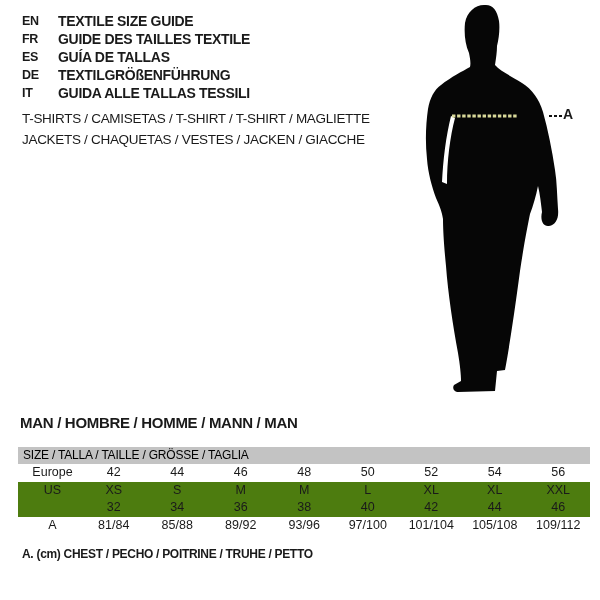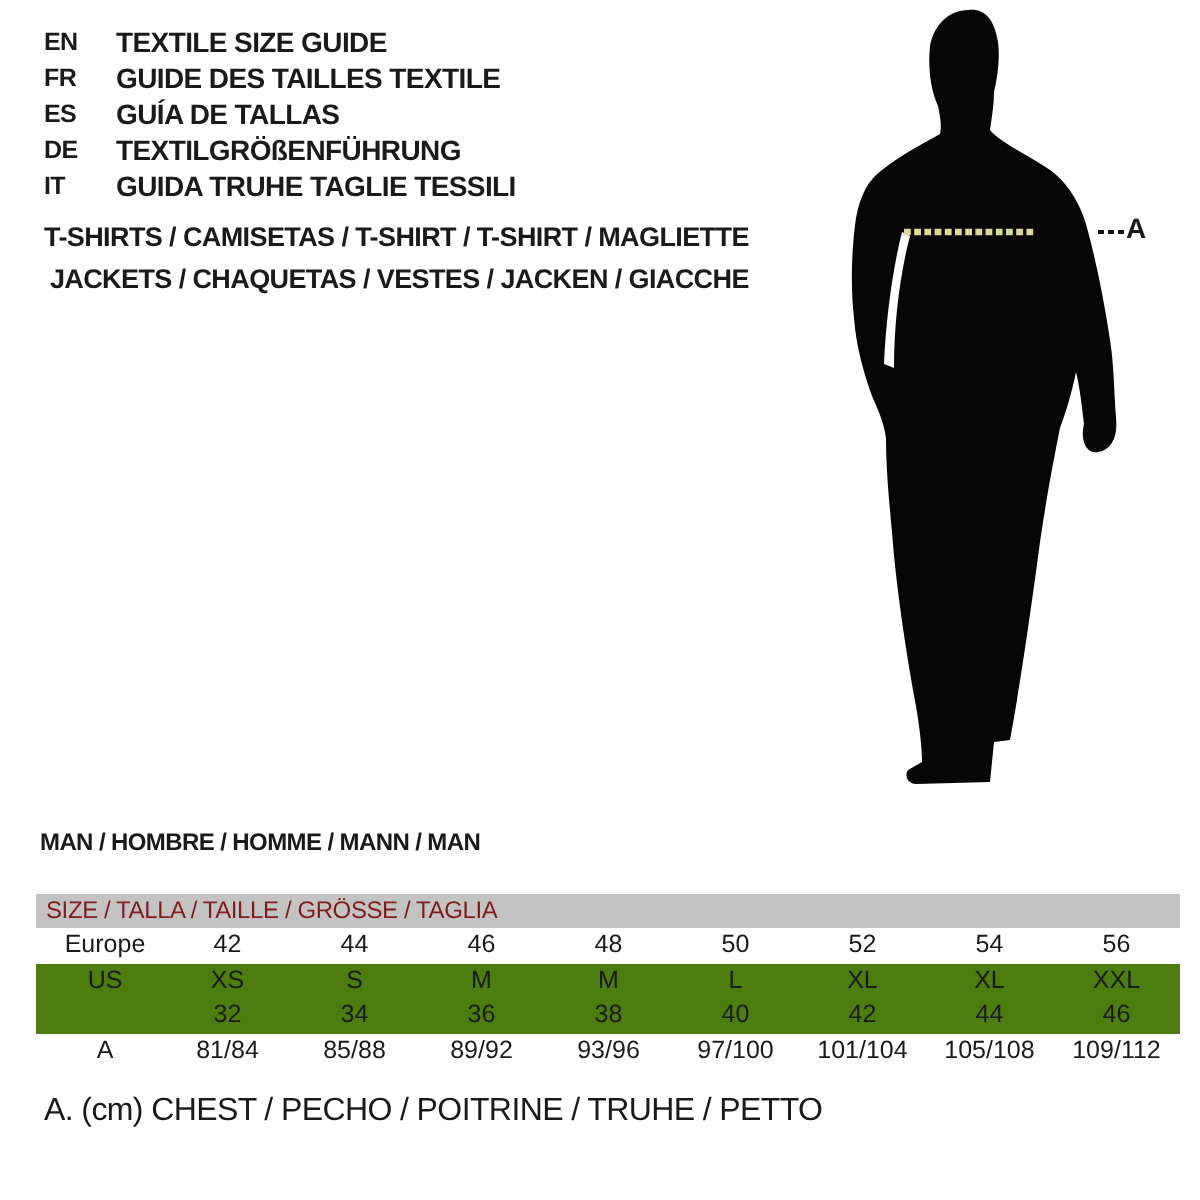--- a/index.html
+++ b/index.html
@@ -17,47 +17,47 @@
   .lang-row { display:flex; height:18px; line-height:18px; }
   .lang-code {
     width:36px; font-size:12.5px; font-weight:700; letter-spacing:-0.3px;
   }
   .lang-text {
     font-size:14px; font-weight:700; letter-spacing:-0.3px; white-space:nowrap;
   }
   
   .category { position:absolute; left:22px; top:108px; }
   .category div {
-    font-size:13.5px; font-weight:700; letter-spacing:-0.3px;
-    line-height:21px; white-space:nowrap;text-align:right;
+    font-size:13.5px; font-weight:400; letter-spacing:-0.3px;
+    line-height:21px; white-space:nowrap;
   }
   
   .figure-wrap { position:absolute; left:390px; top:0; width:200px; height:420px; }
   .measure-label {
     position:absolute; left:563px; top:106px;
     font-size:14px; font-weight:600; letter-spacing:-0.2px;
   }
   
   .group-title {
     position:absolute; left:20px; top:414px;
-    font-size:12px; font-weight:700; letter-spacing:-0.3px;
+    font-size:15px; font-weight:700; letter-spacing:-0.3px;
   }
   .size-table { position:absolute; left:18px; top:447px; width:572px; }
   .tbl-header {
     height:17px; line-height:17px; background:#c3c3c3;
-    font-size:12px; padding-left:5px; letter-spacing:-0.2px; color:#7f1d1d;
+    font-size:12px; padding-left:5px; letter-spacing:-0.2px; color:#000000;
   }
   .tbl-row { display:flex; height:17.5px; line-height:17.5px; font-size:12.5px; }
   .tbl-row.shaded { background:#4d7c0f; }
   .tbl-label { width:64px; padding-left:5px; text-align:center; }
   .tbl-cell { flex:1; text-align:center; }
   
   .footer-note {
     position:absolute; left:22px; top:547px;
-    font-size:16px; font-weight:400; letter-spacing:-0.3px; white-space:nowrap;
+    font-size:12px; font-weight:700; letter-spacing:-0.3px; white-space:nowrap;
   }
 </style>
 </head>
 <body>
 
 <div class="lang-list">
   <div class="lang-row">
     <span class="lang-code">EN</span>
     <span class="lang-text">TEXTILE SIZE GUIDE</span>
   </div>
@@ -68,21 +68,21 @@
   <div class="lang-row">
     <span class="lang-code">ES</span>
     <span class="lang-text">GUÍA DE TALLAS</span>
   </div>
   <div class="lang-row">
     <span class="lang-code">DE</span>
     <span class="lang-text">TEXTILGRÖßENFÜHRUNG</span>
   </div>
   <div class="lang-row">
     <span class="lang-code">IT</span>
-    <span class="lang-text">GUIDA TRUHE TAGLIE TESSILI</span>
+    <span class="lang-text">GUIDA ALLE TALLAS TESSILI</span>
   </div>
 </div>
 
 <div class="category">
   <div>T-SHIRTS / CAMISETAS / T-SHIRT / T-SHIRT / MAGLIETTE</div>
   <div>JACKETS / CHAQUETAS / VESTES / JACKEN / GIACCHE</div>
 </div>
 
 <div class="figure-wrap">
   <svg width="200" height="420" viewBox="0 0 200 420">

